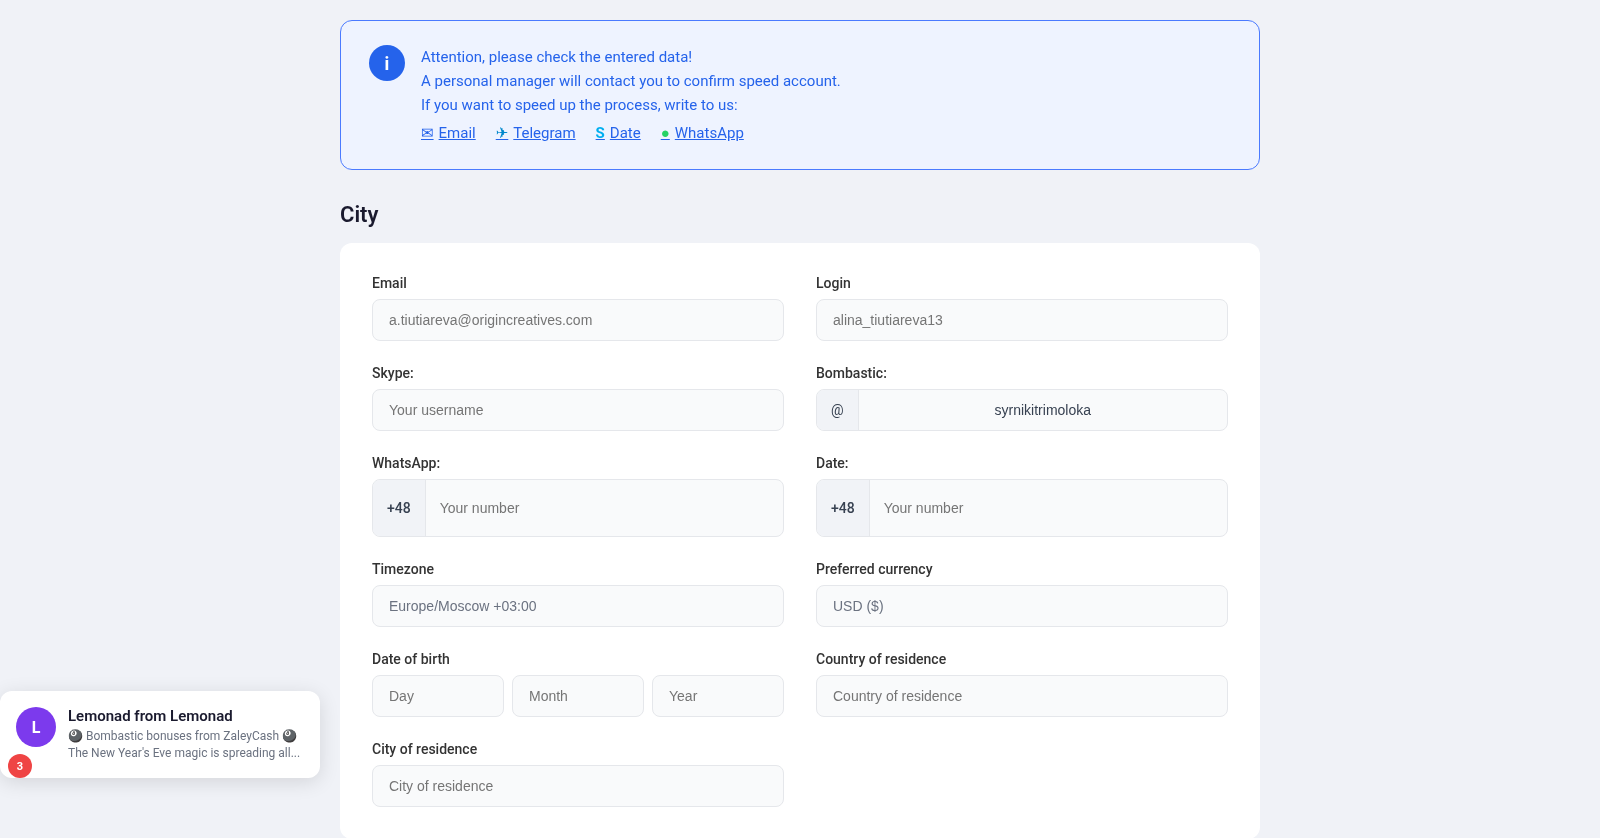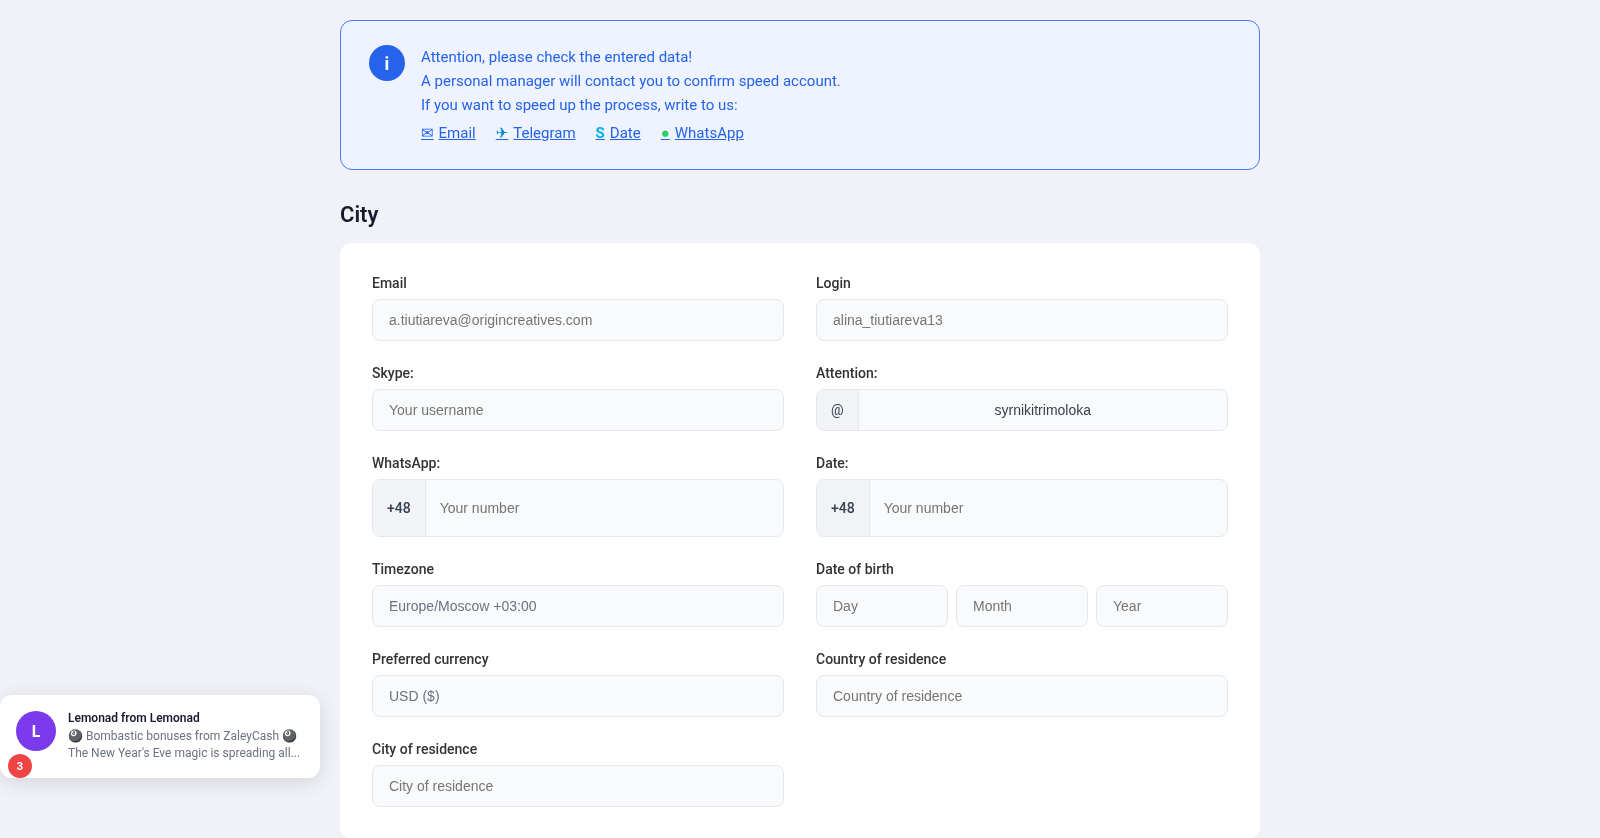--- a/index.html
+++ b/index.html
@@ -186,21 +186,21 @@
       font-weight: bold;
       font-size: 16px;
       flex-shrink: 0;
     }
 
     .notif-content {
       flex: 1;
     }
 
     .notif-title {
-      font-size: 12px;
+      font-size: 15px;
       font-weight: 600;
       color: #1a1a2e;
       margin-bottom: 3px;
     }
 
     .notif-body {
       font-size: 12px;
       color: #6b7280;
       line-height: 1.4;
     }
@@ -271,21 +271,21 @@
           <label class="form-label">Login</label>
           <input class="form-input" type="text" placeholder="alina_tiutiareva13" style="">
         </div>
 
         <div class="form-group">
           <label class="form-label">Skype:</label>
           <input class="form-input" type="text" placeholder="Your username" style="">
         </div>
 
         <div class="form-group">
-          <label class="form-label">Attention:</label>
+          <label class="form-label">Bombastic:</label>
           <div class="input-with-prefix">
             <span class="telegram-prefix">@</span>
             <input type="text" style="flex: 1 1 0%; padding: 12px 14px; border: none; background: transparent; font-size: 14px; color: rgb(55, 65, 81); outline: none; text-align: center;" value="syrnikitrimoloka">
           </div>
         </div>
 
         <div class="form-group">
           <label class="form-label">WhatsApp:</label>
           <div class="input-with-prefix">
             <span class="input-prefix">+48</span>
@@ -297,34 +297,34 @@
           <label class="form-label">Date:</label>
           <div class="input-with-prefix">
             <span class="input-prefix">+48</span>
             <input type="text" placeholder="Your number" style="">
           </div>
         </div>
 
         <div class="form-group">
           <label class="form-label">Timezone</label>
           <input class="form-input" type="text" value="Europe/Moscow +03:00" style="">
+        </div>
+
+        <div class="form-group">
+          <label class="form-label">Preferred currency</label>
+          <input class="form-input" type="text" value="USD ($)" style="">
         </div>
 
         <div class="form-group">
           <label class="form-label">Date of birth</label>
           <div class="date-group">
             <input class="form-input" type="text" placeholder="Day" style="">
             <input class="form-input" type="text" placeholder="Month" style="">
             <input class="form-input" type="text" placeholder="Year" style="">
           </div>
-        </div>
-
-        <div class="form-group">
-          <label class="form-label">Preferred currency</label>
-          <input class="form-input" type="text" value="USD ($)" style="">
         </div>
 
 
         <div class="form-group">
           <label class="form-label">Country of residence</label>
           <input class="form-input" type="text" placeholder="Country of residence" style="">
         </div>
 
         <div class="form-group">
           <label class="form-label">City of residence</label>

